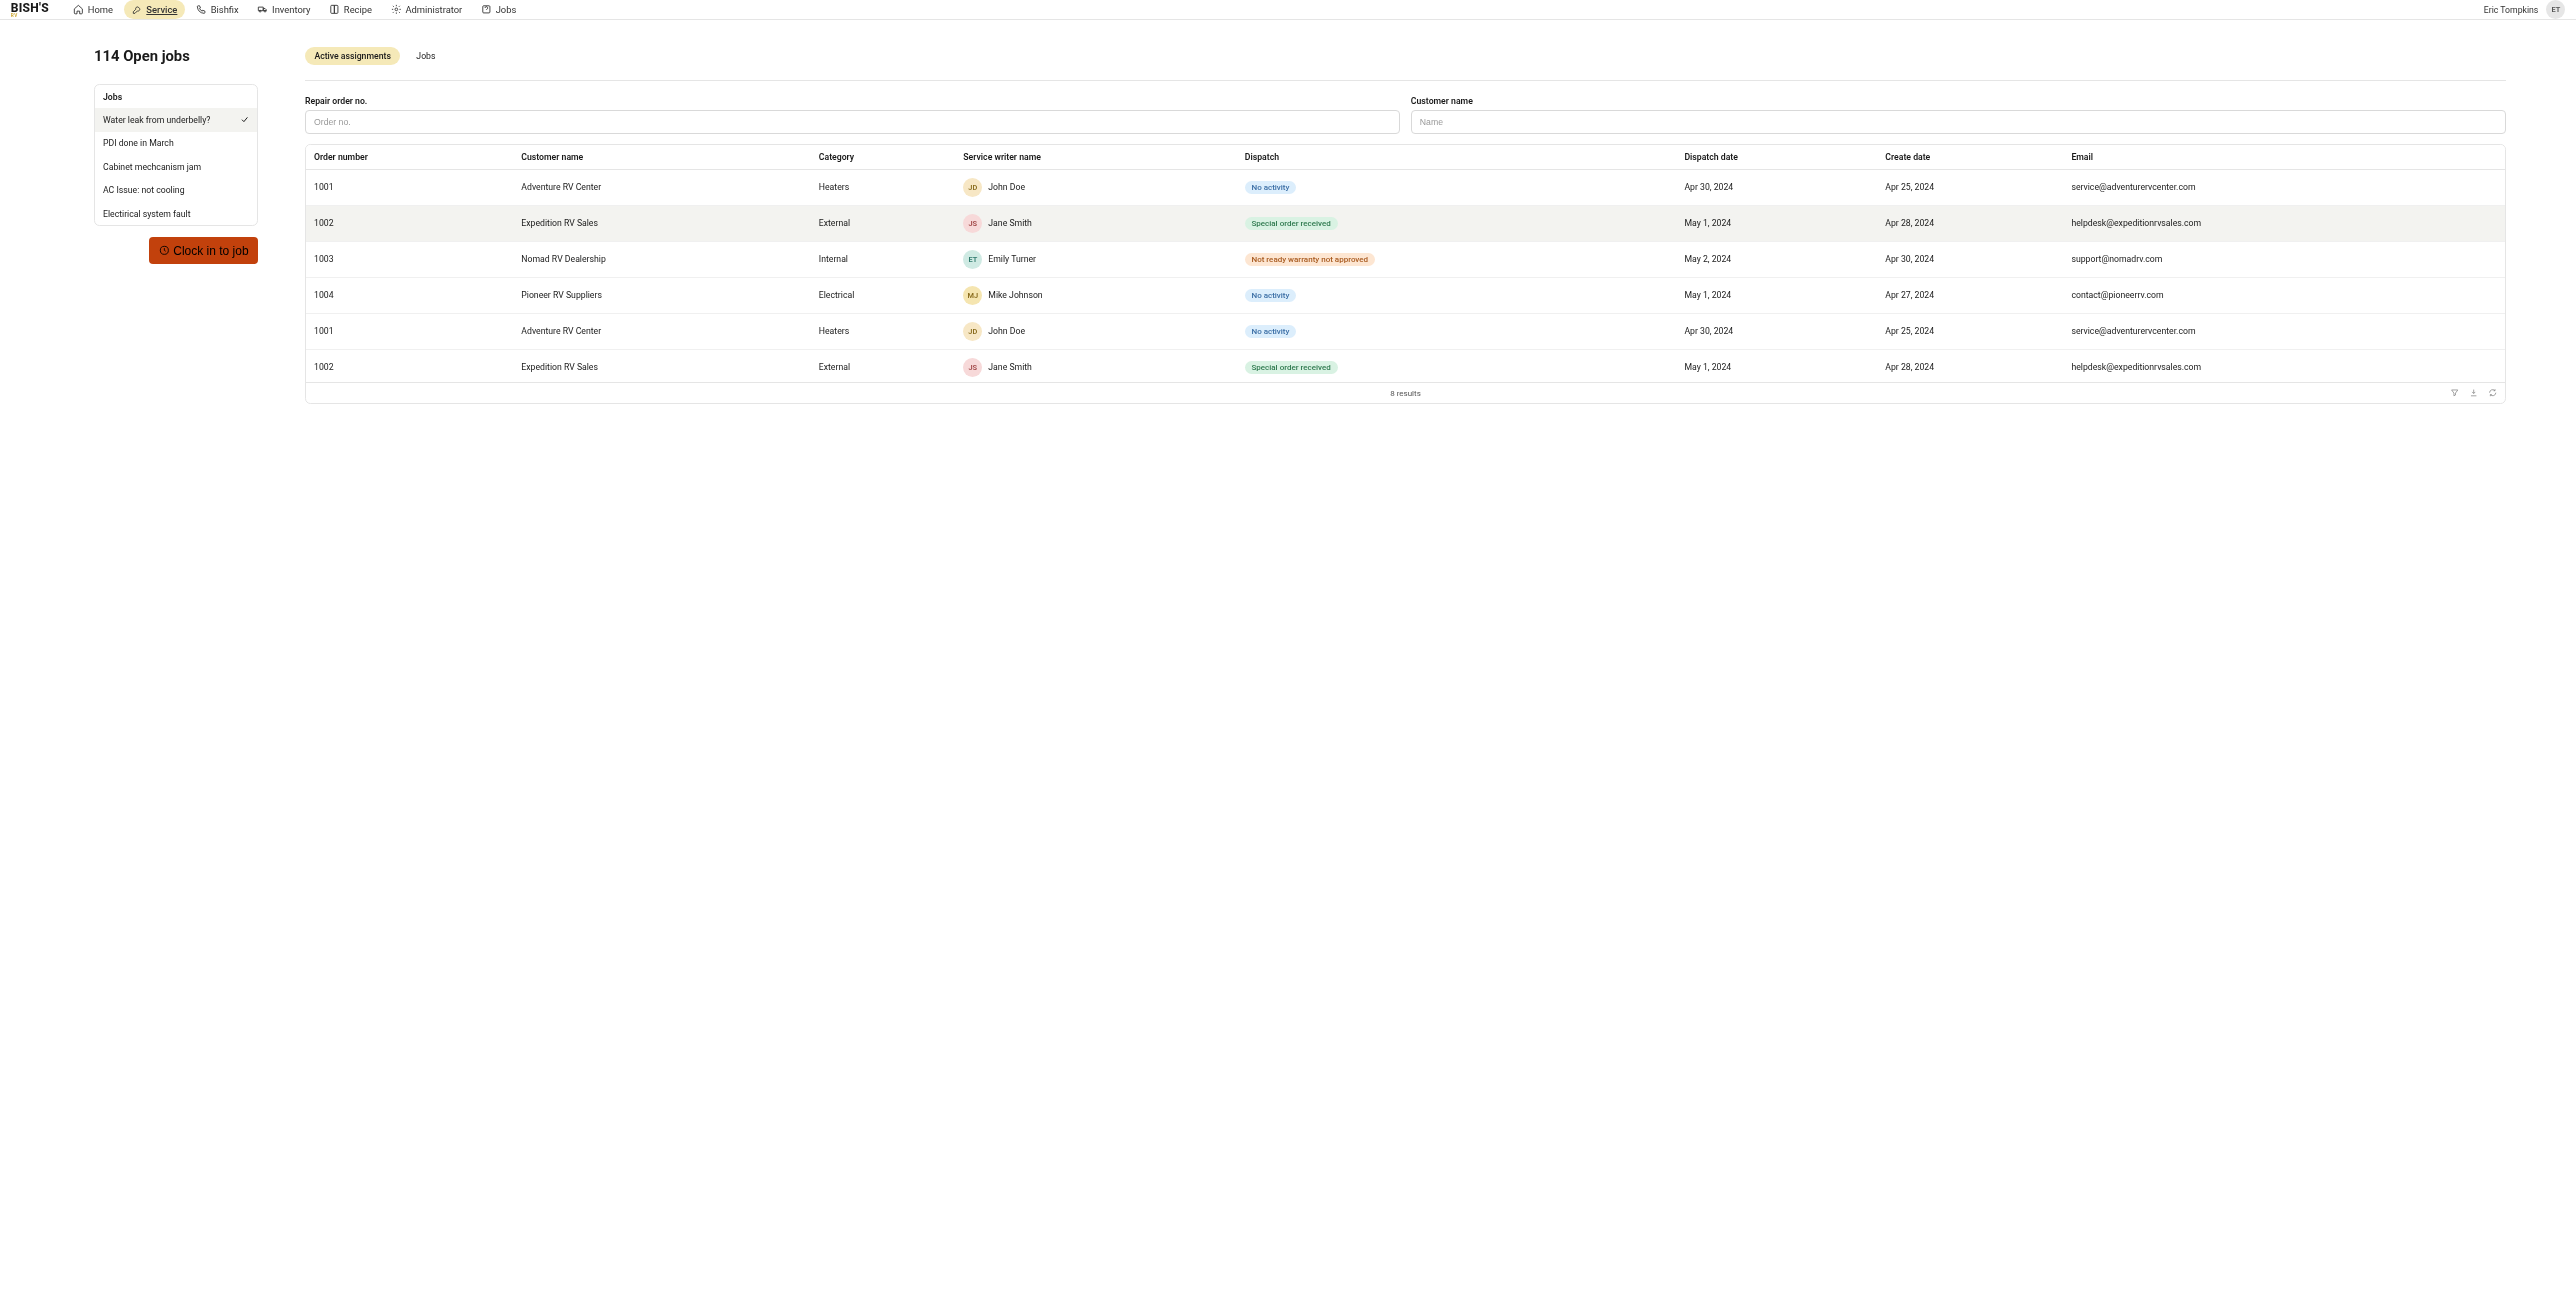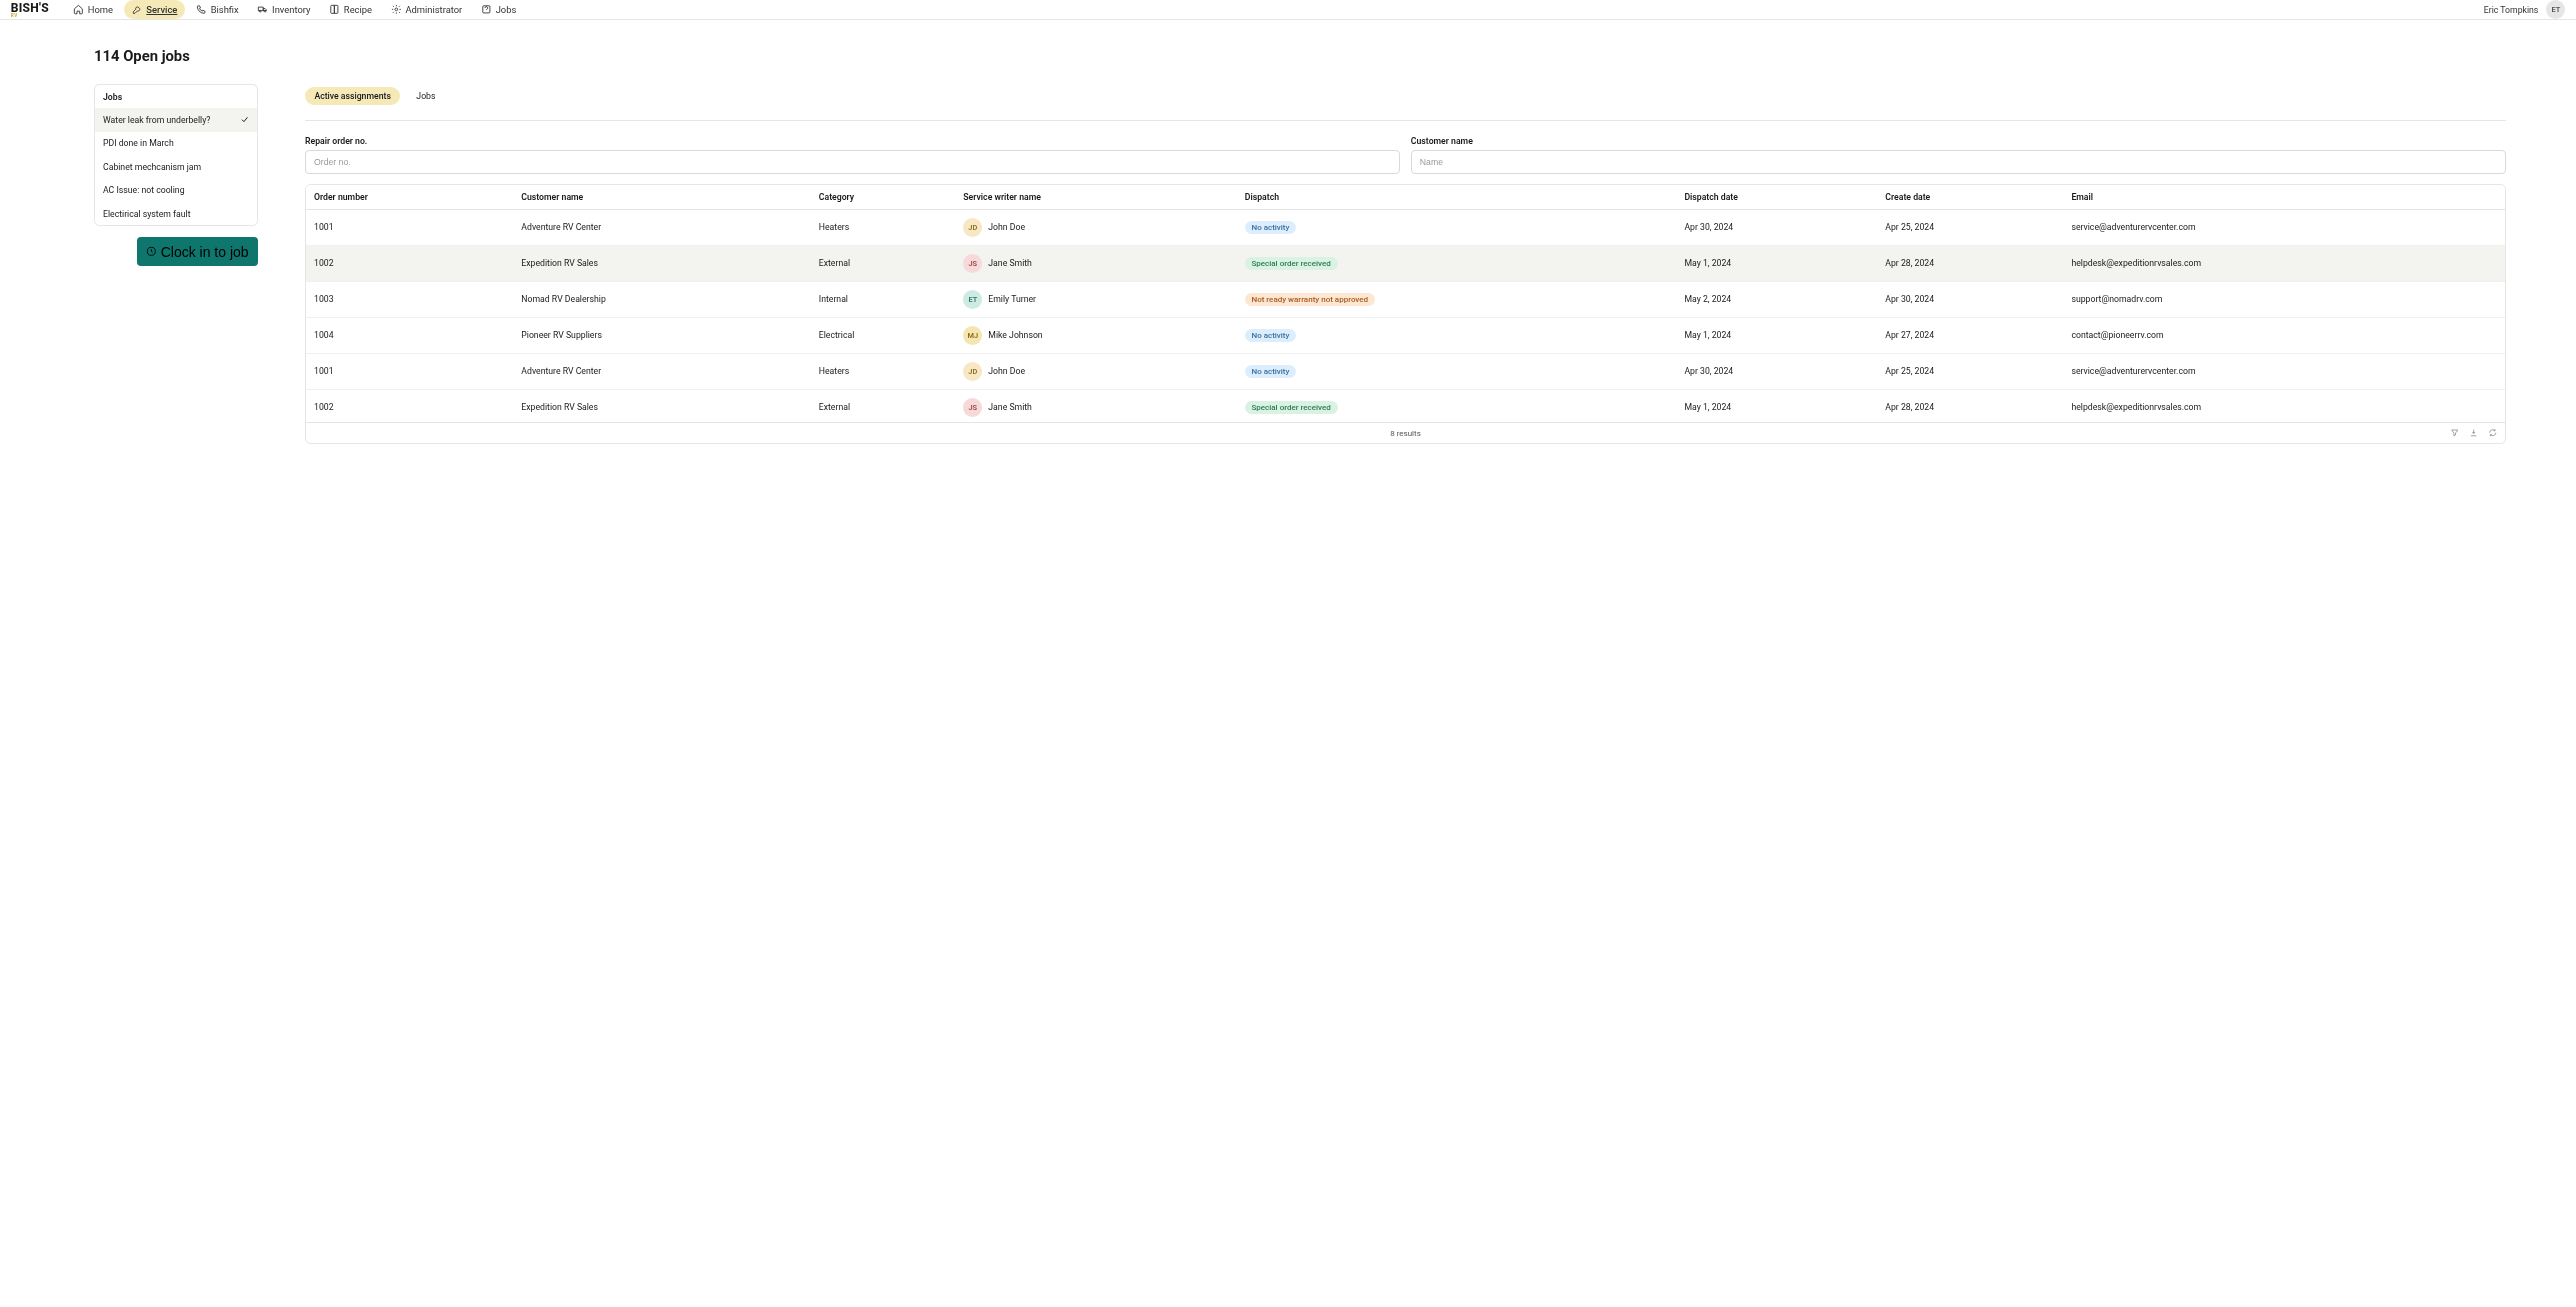--- a/index.html
+++ b/index.html
@@ -64,27 +64,27 @@
 .jobs-header { font-size: 8.7px; font-weight: 600; padding: 6.7px 8px; }
 .job-item {
   display: flex; align-items: center; justify-content: space-between;
   padding: 6.7px 8px; font-size: 8.7px; cursor: pointer;
 }
 .job-item.selected { background: #f3f3f0; }
 .check { width: 9.4px; height: 9.4px; }
 .clock-btn {
   margin-top: 10.7px; float: right;
   display: inline-flex; align-items: center; gap: 4px;
-  background: #0f766e; border: none; border-radius: 4px;
-  padding: 6.7px 9.4px; font-size: 14px; font-weight: 500; cursor: pointer;
+  background: #c2410c; border: none; border-radius: 4px;
+  padding: 6.7px 9.4px; font-size: 12px; font-weight: 500; cursor: pointer;
 }
 .content { flex: 1; min-width: 0; }
 .tabs { display: flex; gap: 6.7px; margin-bottom: 14.8px; }
 .tab {
-  padding: 4px 9.4px; border-radius: 10.7px; font-size: 8.7px; cursor: pointer; margin-top: 40px;
+  padding: 4px 9.4px; border-radius: 10.7px; font-size: 8.7px; cursor: pointer;
 }
 .tab.active { background: #f5e9b8; font-weight: 500; }
 .divider { border: none; border-top: 0.7px solid #e5e5e5; margin-bottom: 14.8px; }
 .filters { display: flex; gap: 10.7px; margin-bottom: 10.7px; }
 .filter { flex: 1; }
 .filter-label { font-size: 8.7px; font-weight: 600; display: block; margin-bottom: 4px; }
 .filter-input {
   width: 100%; padding: 6px 8px; border: 0.7px solid #d9d9d9; border-radius: 4px;
   font-size: 8.7px;
 }

